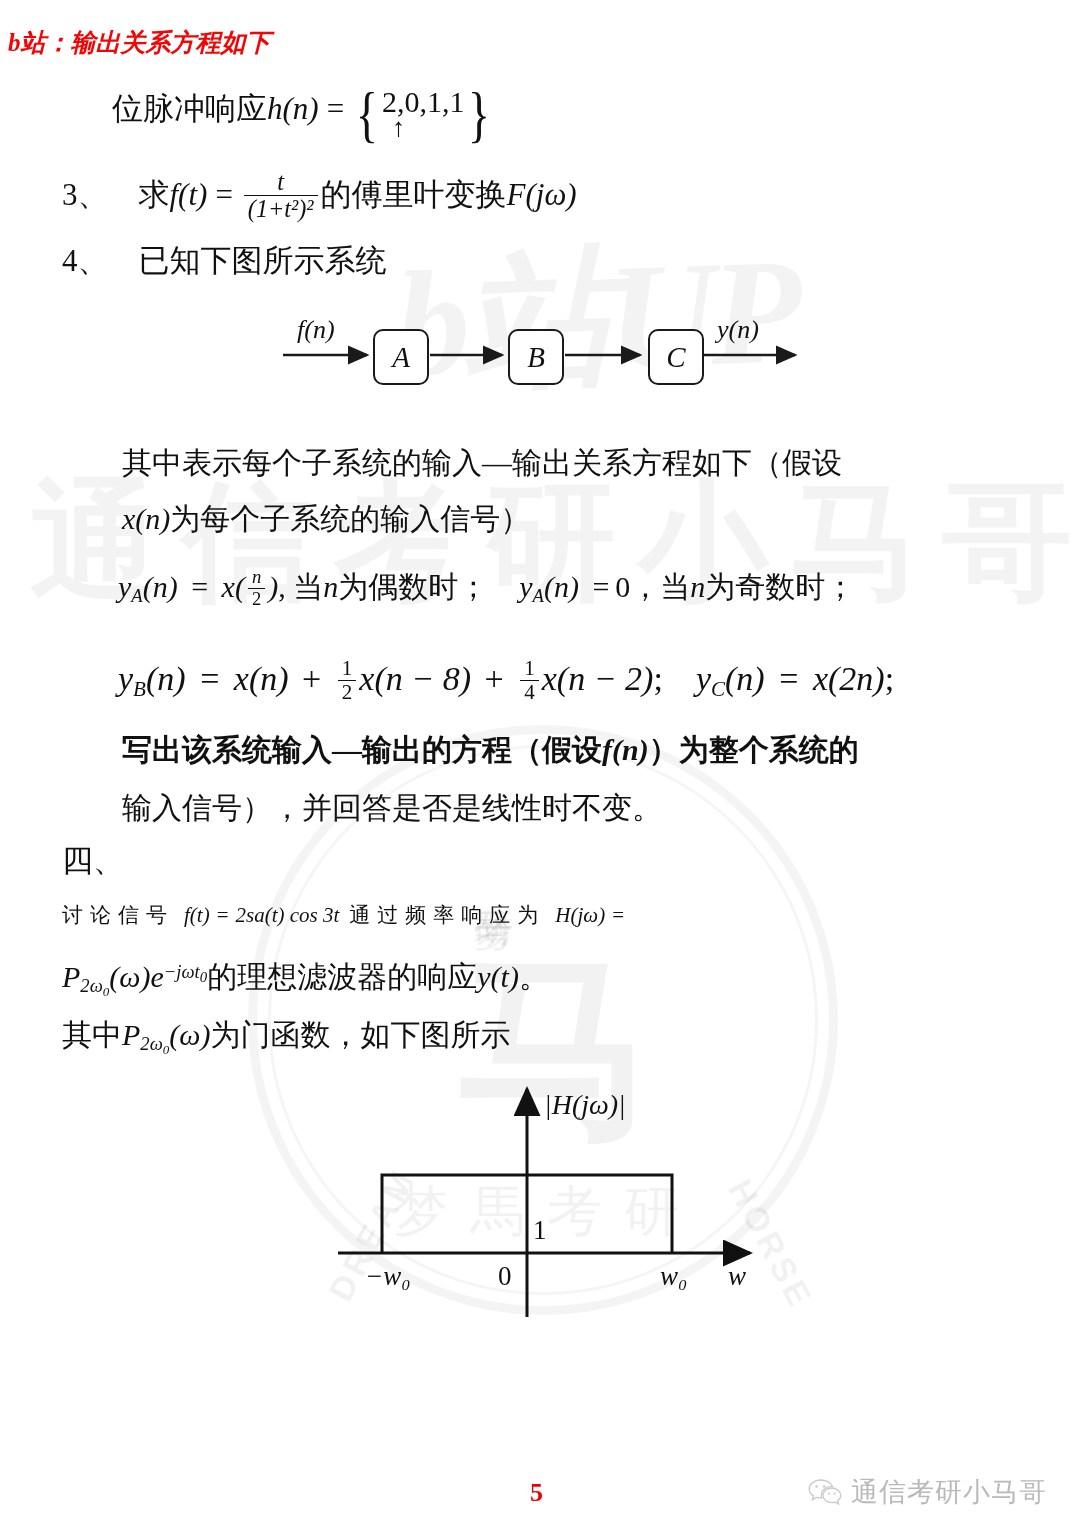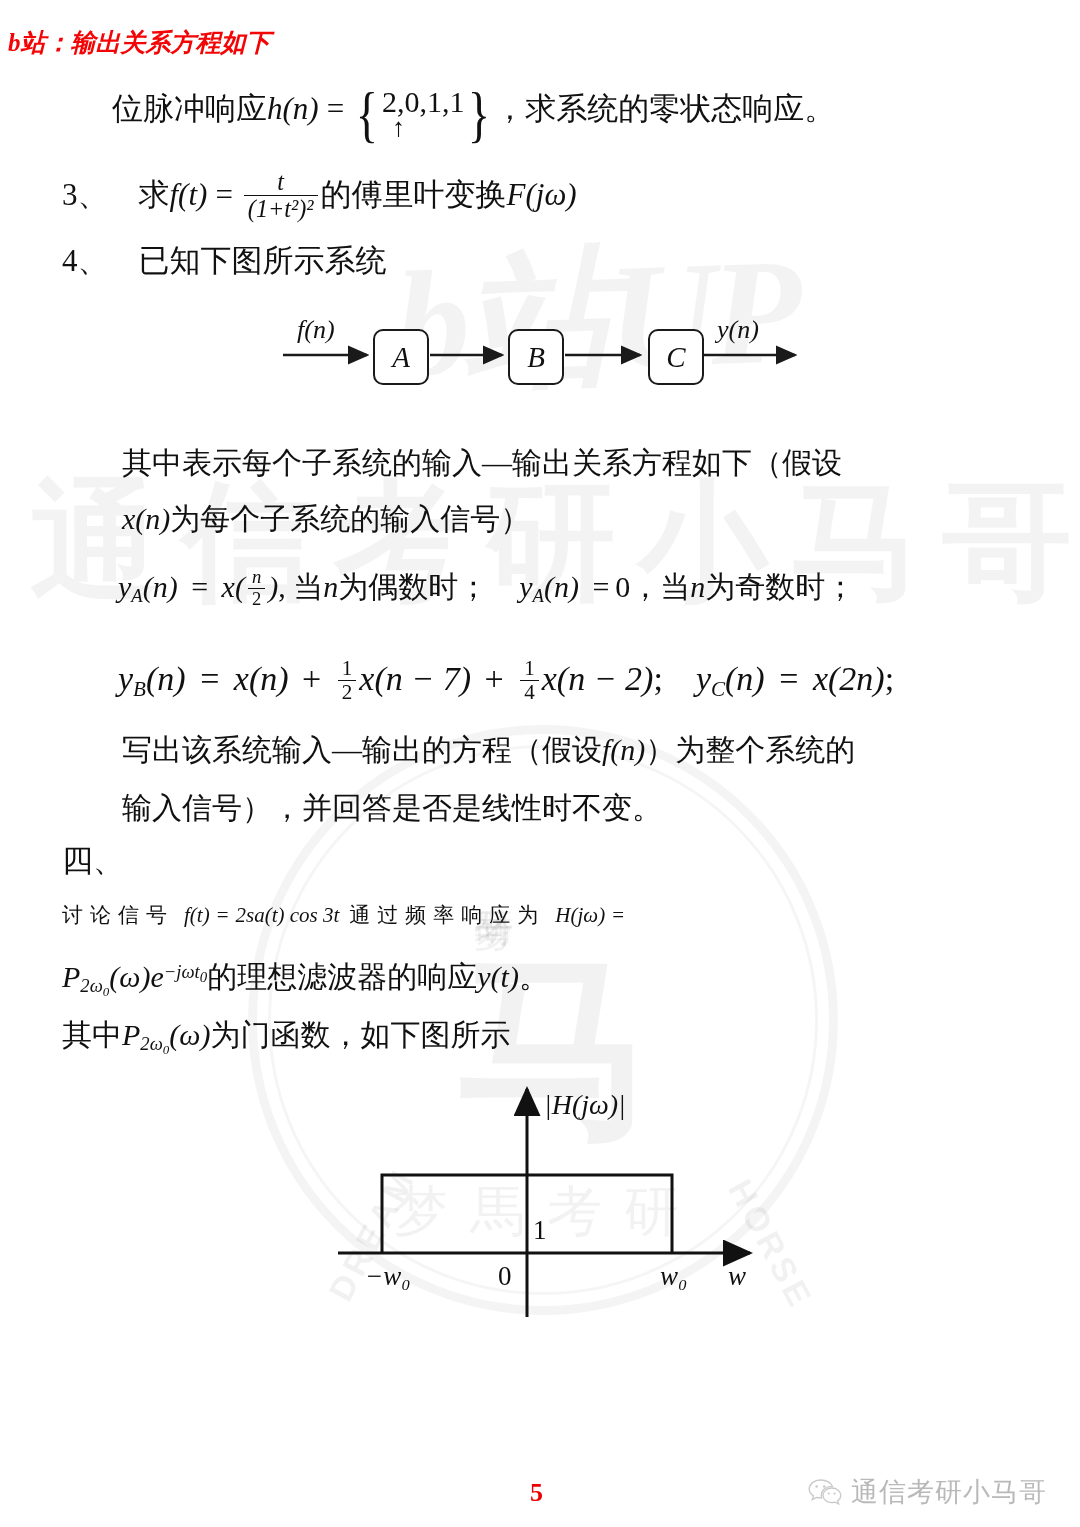--- a/index.html
+++ b/index.html
@@ -265,21 +265,21 @@
     </div>
 
     <div class="line" style="left:112px; top:85px; font-size:31px;">
       <span class="cn">位脉冲响应</span><span class="mi">h(n)</span><span style="margin:0 8px;">=</span><span class="setblk">
           <span class="brace">{</span>
           <span class="setstack">
             <span class="row1">2,0,1,1</span>
             <span class="row2">↑</span>
           </span>
           <span class="brace">}</span>
-        </span><span class="cn">，求系统的零状态响应。</span>
+        </span>
     </div>
 
     <div class="line" style="left:62px; top:172px; font-size:31px;">
       <span class="cn">3、</span><span style="display:inline-block;width:30px;"></span><span class="cn">求</span><span class="mi">f(t)</span><span style="margin:0 8px;">=</span><span class="frac big">
           <span class="num mi">t</span>
           <span class="den mi">(1+t²)²</span>
         </span><span class="cn">的傅里叶变换</span><span class="mi">F(jω)</span>
     </div>
 
     <div class="line" style="left:62px; top:245px; font-size:31px;">
@@ -329,37 +329,37 @@
 
     <div class="line" style="left:118px; top:660px; font-size:34px;">
       <span>
         <span class="mi">y</span><sub class="mi">B</sub><span class="mi">(n)</span>
         <span style="margin:0 6px;">=</span>
         <span class="mi">x(n)</span>
         <span style="margin:0 5px;">+</span>
         <span class="frac">
             <span class="num">1</span>
             <span class="den">2</span>
-          </span><span class="mi">x(n − 7)</span>
+          </span><span class="mi">x(n − 8)</span>
         <span style="margin:0 5px;">+</span>
         <span class="frac">
             <span class="num">1</span>
             <span class="den">4</span>
           </span><span class="mi">x(n − 2)</span><span>;</span>
       </span>
       <span style="display:inline-block;width:16px;"></span>
       <span>
         <span class="mi">y</span><sub class="mi">C</sub><span class="mi">(n)</span>
         <span style="margin:0 6px;">=</span>
         <span class="mi">x(2n)</span><span>;</span>
       </span>
       
     </div>
 
-    <div class="line" style="left:122px; top:735px; font-size:30px;">
+    <div class="line" style="left:122px; top:735px; font-size:30px;font-weight:bold;">
       <span class="cn">写出该系统输入—输出的方程（假设</span><span class="mi">f(n)</span><span class="cn">）为整个系统的</span>
     </div>
     <div class="line cn" style="left:122px; top:793px; font-size:30px;">输入信号），并回答是否是线性时不变。</div>
 
     <div class="line cn" style="left:62px; top:845px; font-size:31px;">四、</div>
 
     <div class="line" style="left:62px; top:905px; font-size:21px;">
       <span class="cn" style="letter-spacing:7px;">讨论信号</span><span style="display:inline-block;width:10px;"></span><span><span class="mi">f(t)</span><span style="margin:0 7px;">=</span><span class="mi">2sa(t)</span> <span class="mi">cos 3t</span></span><span style="display:inline-block;width:10px;"></span><span class="cn" style="letter-spacing:7px;">通过频率响应为</span><span style="display:inline-block;width:10px;"></span><span><span class="mi">H(jω)</span><span style="margin:0 7px;">=</span></span>
       
     </div>

